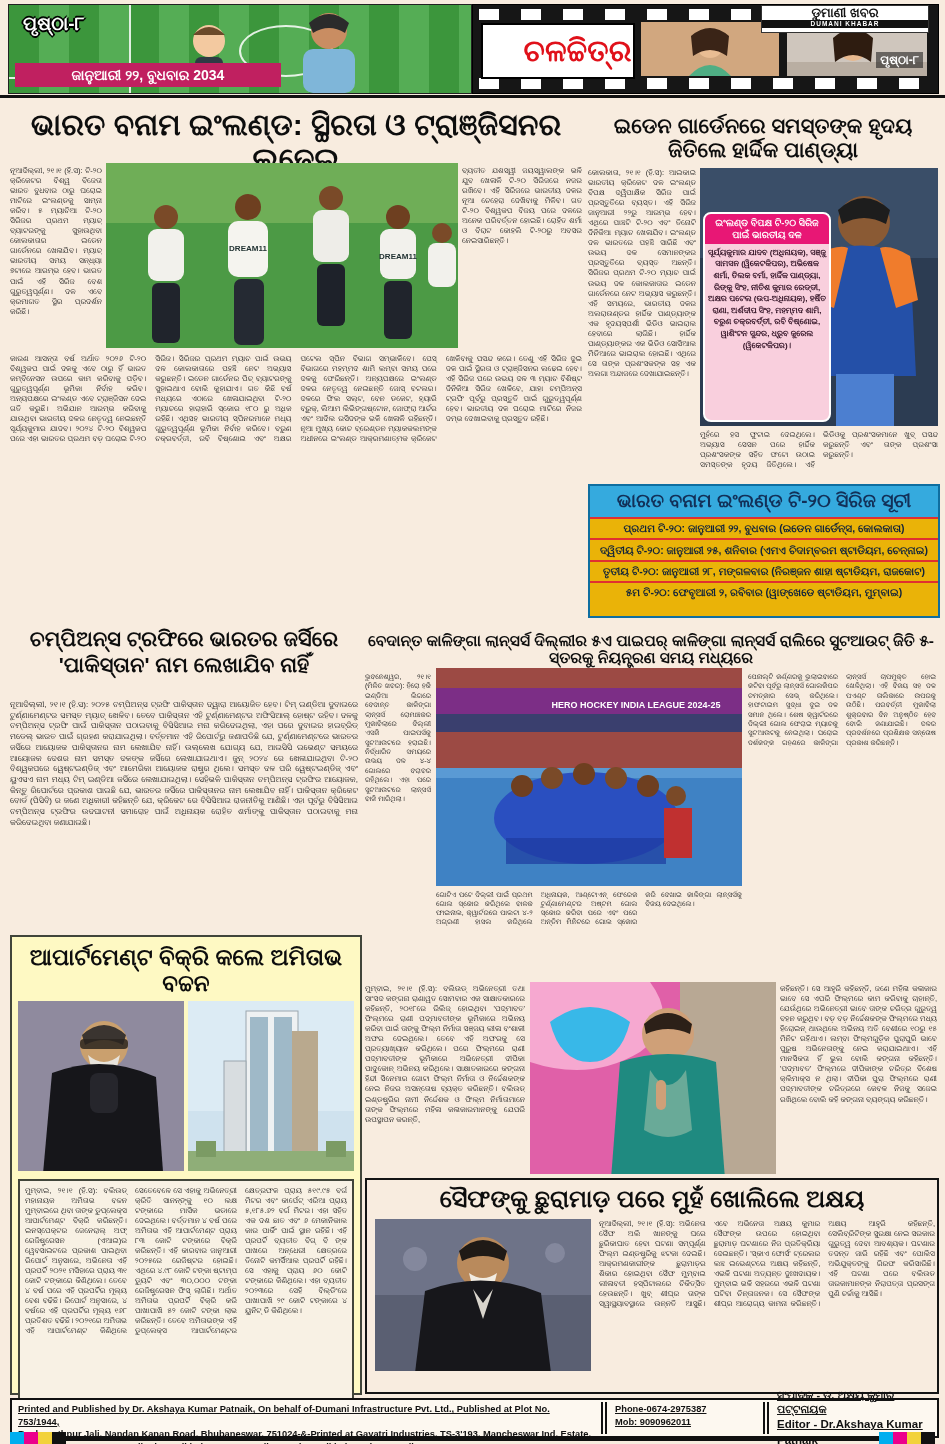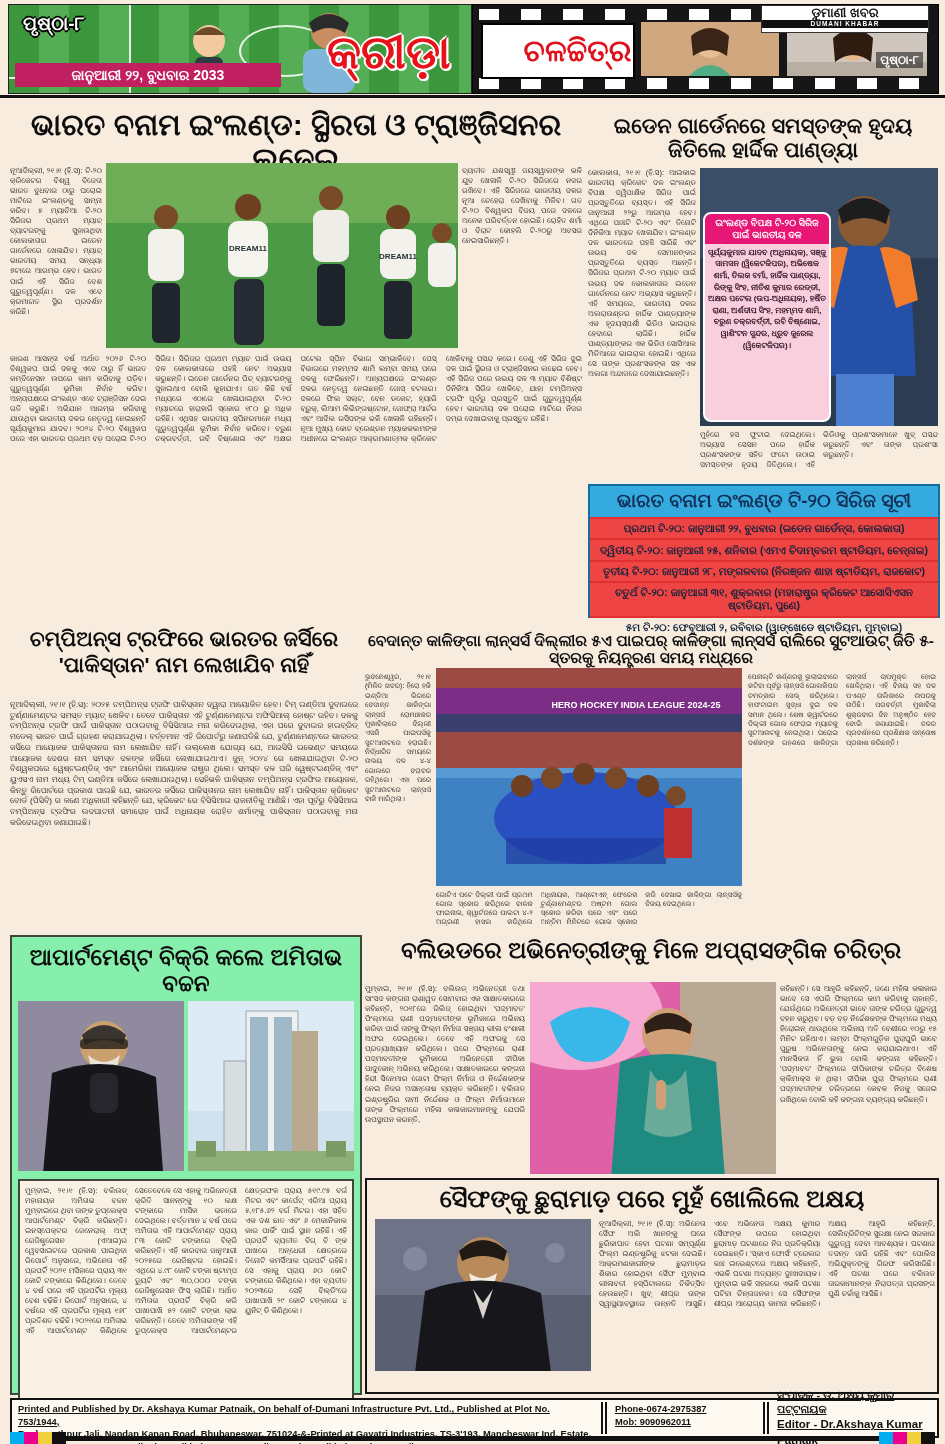--- a/index.html
+++ b/index.html
@@ -25,33 +25,33 @@
   #film-strip{background:#161616;border:1px solid #000;}
   .sprockets{position:absolute;left:6px;right:6px;height:11px;
       background:repeating-linear-gradient(90deg,#fff 0 20px,#161616 20px 42px);}
   #cinema-box{background:#fff;border:2px solid #000;display:flex;align-items:center;justify-content:center;}
   #cinema-word{color:#e0111a;font-weight:bold;font-size:30px;margin-left:39px;}
   #masthead{background:#fff;border:1px solid #333;text-align:center;}
   #masthead-od{font-weight:bold;font-size:13px;color:#111;line-height:1.05;}
   #masthead-en{background:#111;color:#fff;font-size:6.5px;font-weight:bold;letter-spacing:1px;line-height:1.3;}
   #page-label-right{color:#fff;font-weight:bold;font-size:12px;background:rgba(20,20,20,.55);padding:1px 4px;}
   
-  #schedule{border:2px solid #0f6ea0;background:#ef4444;}
+  #schedule{border:2px solid #0f6ea0;background:#eab308;}
   #schedule-title{background:#35aade;color:#123058;font-weight:bold;font-size:19px;text-align:center;
       padding:4px 0 5px;border-bottom:2px solid #e03030;}
   .sched-row{font-size:10.5px;font-weight:bold;text-align:center;color:#10233c;padding:3.2px 4px;
       border-bottom:2px solid #e03030;}
   .sched-row:last-child{border-bottom:none;}
   
   #squad-box{background:#f9cfdd;border:2px solid #fff;border-radius:8px;overflow:hidden;}
   #squad-title{background:#e81775;color:#fff;font-weight:bold;font-size:9.5px;text-align:center;
       padding:3px 2px;line-height:1.25;}
   #squad-list{font-size:8px;font-weight:bold;color:#2e0f22;text-align:center;line-height:1.45;padding:3px 3px;}
   
-  .story-box{border:2px solid #41453a;background:#86efac;}
+  .story-box{border:2px solid #41453a;background:#fef9c3;}
   .inner-box{border:2px solid #41453a;background:#f8f1e4;}
   .black-box{border:2px solid #141414;background:#f8ecdf;}
   
   #footer-box{border:2px solid #111;background:#fdf8f0;display:flex;}
   .f-cell{padding:3px 6px;text-decoration:underline;}
   .f-divider{width:0;border-left:2px solid #111;border-right:2px solid #111;margin:2px 2px;padding-left:2px;}
   .f-line{font-size:9.3px;font-weight:bold;color:#111;line-height:1.35;}
   #footer-bar{background:#111;}
   .reg{width:14px;height:13px;display:inline-block;}
   .cap-strip{font-size:7px;line-height:1.3;text-align:justify;color:#222;}
@@ -71,23 +71,22 @@
         <path d="M24 24 q16 -16 32 0" fill="#6b4a2a"></path>
       <rect x="26" y="46" width="28" height="30" rx="6" fill="#2f3a44"></rect>
     </svg>
     <svg class="abs" width="140" height="88" style="left:250px;top:0;">
       <circle cx="70" cy="26" r="18" fill="#c98d62"></circle>
         <path d="M50 18 q20 -18 40 0 l-4 10 q-16 -10 -32 0 z" fill="#2b2b2b"></path>
       <rect x="44" y="44" width="52" height="44" rx="10" fill="#7fb6d9"></rect>
     </svg>
     <div class="abs" id="page-label-left" style="left:14px;top:8px;">ପୃଷ୍ଠା-୮</div>
     <div class="abs" id="date-strip" style="left:6px;top:58px;width:266px;height:24px;">
-      <span>ଜାନୁଆରୀ ୨୨, ବୁଧବାର 2033</span>
-    </div>
-    <div class="abs" id="sports-word" style="left:318px;top:20px;">କ୍ରୀଡ଼ା</div>
+      <span>ଜାନୁଆରୀ ୨୨, ବୁଧବାର 2034</span>
+    </div>
   </div>
 
   <div class="abs" id="film-strip" style="left:472px;top:4px;width:465px;height:88px;">
     <div class="sprockets" style="top:4px;"></div>
     <div class="sprockets" style="bottom:4px;"></div>
     <div class="abs" id="cinema-box" style="left:8px;top:18px;width:150px;height:52px;">
       <span id="cinema-word">ଚଳଚ୍ଚିତ୍ର</span>
     </div>
     <div class="abs photo" style="left:168px;top:17px;width:138px;height:54px;">
       <svg width="138" height="54">
@@ -180,21 +179,20 @@
     </div>
   </div>
 
   <div class="abs body-text cols2" style="left:700px;top:430px;width:238px;height:50px;overflow:hidden;">ମୁହଁରେ ହସ ଫୁଟାଇ ଦେଇଥିଲେ। ଅଭ୍ୟାସ ସେସନ ପରେ ହାର୍ଦ୍ଦିକ ପ୍ରଶଂସକଙ୍କ ସହିତ ଫଟୋ ଉଠାଇ ସମସ୍ତଙ୍କ ହୃଦୟ ଜିତିଥିଲେ। ଏହି ଭିଡିଓକୁ ପ୍ରଶଂସକମାନେ ଖୁବ୍ ପସନ୍ଦ କରୁଛନ୍ତି ଏବଂ ତାଙ୍କ ପ୍ରଶଂସା କରୁଛନ୍ତି।</div>
 
   <div class="abs" id="schedule" style="left:588px;top:484px;width:348px;height:130px;">
     <div id="schedule-title">ଭାରତ ବନାମ ଇଂଲଣ୍ଡ ଟି-୨୦ ସିରିଜ ସୂଚୀ</div>
     <div class="sched-row">ପ୍ରଥମ ଟି-୨୦: ଜାନୁଆରୀ ୨୨, ବୁଧବାର (ଇଡେନ ଗାର୍ଡେନ୍ସ, କୋଲକାତା)</div>
     <div class="sched-row">ଦ୍ୱିତୀୟ ଟି-୨୦: ଜାନୁଆରୀ ୨୫, ଶନିବାର (ଏମଏ ଚିଦାମ୍ବରମ ଷ୍ଟାଡିୟମ, ଚେନ୍ନାଇ)</div>
     <div class="sched-row">ତୃତୀୟ ଟି-୨୦: ଜାନୁଆରୀ ୨୮, ମଙ୍ଗଳବାର (ନିରଞ୍ଜନ ଶାହା ଷ୍ଟାଡିୟମ, ରାଜକୋଟ)</div>
-    <div class="sched-row">ଚତୁର୍ଥ ଟି-୨୦: ଜାନୁଆରୀ ୩୧, ଶୁକ୍ରବାର (ମହାରାଷ୍ଟ୍ର କ୍ରିକେଟ ଆସୋସିଏସନ ଷ୍ଟାଡିୟମ, ପୁଣେ)</div>
     <div class="sched-row">୫ମ ଟି-୨୦: ଫେବୃଆରୀ ୨, ରବିବାର (ୱାଙ୍ଖେଡେ ଷ୍ଟାଡିୟମ, ମୁମ୍ବାଇ)</div>
   </div>
 
   <div class="abs hl" style="left:10px;top:626px;width:348px;font-size:21px;line-height:1.25;">ଚମ୍ପିଅନ୍ସ ଟ୍ରଫିରେ ଭାରତର ଜର୍ସିରେ 'ପାକିସ୍ତାନ' ନାମ ଲେଖାଯିବ ନାହିଁ</div>
   <div class="abs body-text" style="left:10px;top:700px;width:348px;height:228px;overflow:hidden;font-size:8px;">ନୂଆଦିଲ୍ଲୀ, ୨୧।୧ (ହି.ସ): ୨୦୨୫ ଚମ୍ପିଅନ୍ସ ଟ୍ରଫି ପାକିସ୍ତାନ ଦ୍ୱାରା ଆୟୋଜିତ ହେବ। ଟିମ୍ ଇଣ୍ଡିଆ ଦୁବାଇରେ ଟୁର୍ଣ୍ଣାମେଣ୍ଟର ସମସ୍ତ ମ୍ୟାଚ୍ ଖେଳିବ। ତେବେ ପାକିସ୍ତାନ ଏହି ଟୁର୍ଣ୍ଣାମେଣ୍ଟର ଅଫିସିଆଲ୍ ହୋଷ୍ଟ ରହିବ। ଦଳକୁ ଚମ୍ପିଅନ୍ସ ଟ୍ରଫି ପାଇଁ ପାକିସ୍ତାନ ପଠାଇବାକୁ ବିସିସିଆଇ ମନା କରିଦେଇଥିଲା, ଏହା ପରେ ଦୁବାଇର ହାଇବ୍ରିଡ୍ ମଡେଲ୍ ଭାରତ ପାଇଁ ଗ୍ରହଣ କରାଯାଇଥିଲା। ବର୍ତ୍ତମାନ ଏହି ରିପୋର୍ଟରୁ ଜଣାପଡିଛି ଯେ, ଟୁର୍ଣ୍ଣାମେଣ୍ଟରେ ଭାରତର ଜର୍ସିରେ ଆୟୋଜକ ପାକିସ୍ତାନର ନାମ ଲେଖାଯିବ ନାହିଁ। ଉଲ୍ଲେଖ ଯୋଗ୍ୟ ଯେ, ଆଇସିସି ଇଭେଣ୍ଟ ସମୟରେ ଆୟୋଜକ ଦେଶର ନାମ ସମସ୍ତ ଦଳଙ୍କ ଜର୍ସିରେ ଲେଖାଯାଇଥାଏ। ଜୁନ୍ ୨୦୨୪ ରେ ଖେଳାଯାଇଥିବା ଟି-୨୦ ବିଶ୍ୱକପରେ ୱେଷ୍ଟଇଣ୍ଡିଜ୍ ଏବଂ ଆମେରିକା ଆୟୋଜକ ରାଷ୍ଟ୍ର ଥିଲେ। ସମସ୍ତ ଦଳ ପରି ୱେଷ୍ଟଇଣ୍ଡିଜ୍ ଏବଂ ୟୁଏସଏ ନାମ ମଧ୍ୟ ଟିମ୍ ଇଣ୍ଡିଆ ଜର୍ସିରେ ଲେଖାଯାଇଥିଲା। ସେହିଭଳି ପାକିସ୍ତାନ ଚମ୍ପିଅନ୍ସ ଟ୍ରଫିର ଆୟୋଜକ, କିନ୍ତୁ ରିପୋର୍ଟରେ ପ୍ରକାଶ ପାଇଛି ଯେ, ଭାରତର ଜର୍ସିରେ ପାକିସ୍ତାନର ନାମ ଲେଖାଯିବ ନାହିଁ। ପାକିସ୍ତାନ କ୍ରିକେଟ ବୋର୍ଡ (ପିସିବି) ର ଜଣେ ଅଧିକାରୀ କହିଛନ୍ତି ଯେ, କ୍ରିକେଟ ରେ ବିସିସିଆଇ ରାଜନୀତିକୁ ଆଣିଛି। ଏହା ପୂର୍ବରୁ ବିସିସିଆଇ ଚମ୍ପିଅନ୍ସ ଟ୍ରଫିର ଉଦଘାଟନୀ ସମାରୋହ ପାଇଁ ଅଧିନାୟକ ରୋହିତ ଶର୍ମାଙ୍କୁ ପାକିସ୍ତାନ ପଠାଇବାକୁ ମନା କରିଦେଇଥିବା ଜଣାଯାଇଛି।</div>
 
   <div class="abs hl" style="left:365px;top:632px;width:572px;font-size:15.5px;">ବେଦାନ୍ତ କାଳିଙ୍ଗା ଲାନ୍ସର୍ସ ଦିଲ୍ଲୀର ୫ଏ ପାଇପର୍ କାଳିଙ୍ଗା ଲାନ୍ସର୍ସ ରାଲିରେ ସୁଟଆଉଟ୍ ଜିତି ୫-ସ୍ତରକୁ ନିୟନ୍ତ୍ରଣ ସମୟ ମଧ୍ୟରେ</div>
 
   <div class="abs body-text" style="left:365px;top:672px;width:66px;height:256px;overflow:hidden;font-size:7px;">ଭୁବନେଶ୍ୱର, ୨୧।୧ (ମିଳିତ ଖବର): ହିରୋ ହକି ଇଣ୍ଡିଆ ଲିଗରେ ବେଦାନ୍ତ କାଳିଙ୍ଗା ଲାନ୍ସର୍ସ ରୋମାଞ୍ଚକର ମୁକାବିଲାରେ ଦିଲ୍ଲୀ ଏସଜି ପାଇପର୍ସକୁ ସୁଟଆଉଟରେ ହରାଇଛି। ନିର୍ଦ୍ଧାରିତ ସମୟରେ ଉଭୟ ଦଳ ୪-୪ ଗୋଲରେ ବରାବର ରହିଥିଲେ। ଏହା ପରେ ସୁଟଆଉଟରେ ଲାନ୍ସର୍ସ ବାଜି ମାରିଥିଲା।</div>
 
@@ -256,21 +254,20 @@
           <rect x="8" y="140" width="20" height="16" fill="#7b9b64"></rect>
             <rect x="138" y="140" width="20" height="16" fill="#7b9b64"></rect>
         </svg>
       </div>
     </div>
     <div class="inner-box" style="margin:6px 6px;height:248px;padding:5px;">
       <div class="body-text cols3" style="height:238px;overflow:hidden;">ମୁମ୍ବାଇ, ୨୧।୧ (ହି.ସ): ବଲିଉଡ୍ ମହାନାୟକ ଅମିତାଭ ବଚ୍ଚନ ମୁମ୍ବାଇରେ ଥିବା ତାଙ୍କ ଡୁପ୍ଲେକ୍ସ ଆପାର୍ଟମେଣ୍ଟ ବିକ୍ରି କରିଛନ୍ତି। ଇନସ୍ପେକ୍ଟର ଜେନେରାଲ୍ ଅଫ୍ ରେଜିଷ୍ଟ୍ରେସନ (ଏଆଇ)ର ୱେବସାଇଟରେ ପ୍ରକାଶ ପାଇଥିବା ରିପୋର୍ଟ ଅନୁସାରେ, ଅଭିନେତା ଏହି ପ୍ରପର୍ଟି ୨୦୨୧ ମସିହାରେ ପ୍ରାୟ ୩୧ କୋଟି ଟଙ୍କାରେ କିଣିଥିଲେ। ତେବେ ୪ ବର୍ଷ ପରେ ଏହି ପ୍ରପର୍ଟିର ମୂଲ୍ୟ ବେଶ ବଢିଛି। ରିପୋର୍ଟ ଅନୁସାରେ, ୪ ବର୍ଷରେ ଏହି ପ୍ରପର୍ଟିର ମୂଲ୍ୟ ୧୬୮ ପ୍ରତିଶତ ବଢିଛି। ୨୦୨୧ରେ ଅମିତାଭ ଏହି ଆପାର୍ଟମେଣ୍ଟ କିଣିଥିଲେ ସେତେବେଳେ ସେ ଏହାକୁ ଅଭିନେତ୍ରୀ କ୍ରିତି ସାନନ୍‌ଙ୍କୁ ୧୦ ଲକ୍ଷ ଟଙ୍କାରେ ମାସିକ ଭଡାରେ ଦେଇଥିଲେ। ବର୍ତ୍ତମାନ ୪ ବର୍ଷ ପରେ ଅମିତାଭ ଏହି ଆପାର୍ଟମେଣ୍ଟ ପ୍ରାୟ ୮୩ କୋଟି ଟଙ୍କାରେ ବିକ୍ରି କରିଛନ୍ତି। ଏହି କାରବାର ଜାନୁଆରୀ ୨୦୨୫ରେ ରେଜିଷ୍ଟର ହୋଇଛି। ଏଥିରେ ୪.୯୮ କୋଟି ଟଙ୍କା ଷ୍ଟାମ୍ପ ଡ୍ୟୁଟି ଏବଂ ୩୦,୦୦୦ ଟଙ୍କା ରେଜିଷ୍ଟ୍ରେସନ ଫିସ୍ ଲାଗିଛି। ଅର୍ଥାତ ଅମିତାଭ ପ୍ରପର୍ଟି ବିକ୍ରି କରି ପାଖାପାଖି ୫୨ କୋଟି ଟଙ୍କା ଲାଭ କରିଛନ୍ତି। ତେବେ ଅମିତାଭଙ୍କ ଏହି ଡୁପ୍ଲେକ୍ସ ଆପାର୍ଟମେଣ୍ଟର କ୍ଷେତ୍ରଫଳ ପ୍ରାୟ ୫୧୯.୯୫ ବର୍ଗ ମିଟର ଏବଂ କାର୍ପେଟ୍ ଏରିଆ ପ୍ରାୟ ୫,୧୮୫.୬୨ ବର୍ଗ ମିଟର। ଏହା ସହିତ ଏକ ଦଶ ଛାତ ଏବଂ ୬ ମେକାନିକାଲ କାର ପାର୍କିଂ ପାଇଁ ସ୍ଥାନ ରହିଛି। ଏହି ପ୍ରପର୍ଟି ବ୍ୟତୀତ ବିଗ୍ ବି ଙ୍କ ପାଖରେ ଅନ୍ଧେରୀ କ୍ଷେତ୍ରରେ ତିନୋଟି କମର୍ସିଆଲ ପ୍ରପର୍ଟି ରହିଛି। ସେ ଏହାକୁ ପ୍ରାୟ ୬୦ କୋଟି ଟଙ୍କାରେ କିଣିଥିଲେ। ଏହା ବ୍ୟତୀତ ୨୦୨୩ରେ ସେହି ବିଲ୍ଡିଂରେ ପାଖାପାଖି ୨୯ କୋଟି ଟଙ୍କାରେ ୪ ୟୁନିଟ୍ ଡି କିଣିଥିଲେ।</div>
     </div>
   </div>
 
-  <div class="abs hl" style="left:365px;top:938px;width:572px;font-size:23px;">ବଲିଉଡରେ ଅଭିନେତ୍ରୀଙ୍କୁ ମିଳେ ଅପ୍ରାସଙ୍ଗିକ ଚରିତ୍ର</div>
 
   <div class="abs body-text" style="left:365px;top:984px;width:160px;height:190px;overflow:hidden;">ମୁମ୍ବାଇ, ୨୧।୧ (ହି.ସ): ବଲିଉଡ୍ ଅଭିନେତ୍ରୀ ତଥା ସାଂସଦ କଙ୍ଗନା ରାଣାୱତ ସୋମବାର ଏକ ସାକ୍ଷାତକାରରେ କହିଛନ୍ତି, ୨୦୧୮ରେ ରିଲିଜ୍ ହୋଇଥିବା 'ପଦ୍ମାବତ' ଫିଲ୍ମରେ ରାଣୀ ପଦ୍ମାବତୀଙ୍କ ଭୂମିକାରେ ଅଭିନୟ କରିବା ପାଇଁ ତାଙ୍କୁ ଫିଲ୍ମ ନିର୍ମାତା ସଞ୍ଜୟ ଲୀଳା ବଂଶାଳୀ ଅଫର ଦେଇଥିଲେ। ତେବେ ଏହି ଅଫରକୁ ସେ ପ୍ରତ୍ୟାଖ୍ୟାନ କରିଥିଲେ। ପରେ ଫିଲ୍ମରେ ରାଣୀ ପଦ୍ମାବତୀଙ୍କ ଭୂମିକାରେ ଅଭିନେତ୍ରୀ ଦୀପିକା ପାଦୁକୋନ୍ ଅଭିନୟ କରିଥିଲେ। ସାକ୍ଷାତକାରରେ କଙ୍ଗନା ହିନ୍ଦୀ ସିନେମାର ଗୋଟା ଫିଲ୍ମ ନିର୍ମାତା ଓ ନିର୍ଦ୍ଦେଶକଙ୍କ ନେଇ ନିଜର ଅସନ୍ତୋଷ ବ୍ୟକ୍ତ କରିଛନ୍ତି। ବଲିଉଡ୍ ଇଣ୍ଡଷ୍ଟ୍ରିର ନାମୀ ନିର୍ଦ୍ଦେଶକ ଓ ଫିଲ୍ମ ନିର୍ମାତାମାନେ ତାଙ୍କ ଫିଲ୍ମରେ ମହିଳା କଳାକାରମାନଙ୍କୁ ଯେପରି ଉପସ୍ଥାପନ କରନ୍ତି,</div>
 
   <div class="abs photo" style="left:530px;top:982px;width:246px;height:192px;">
     <svg width="246" height="192" viewBox="0 0 246 192">
       <rect width="246" height="192" fill="#e060a8"></rect>
       <path d="M0 0 h120 q30 40 -10 70 q-50 30 -110 10 z" fill="#f6a8d0"></path>
       <path d="M20 40 q40 -30 80 0 q-10 40 -40 40 q-30 0 -40 -40z" fill="#38b8e8"></path>
       <rect x="150" y="0" width="96" height="192" fill="#b8a894"></rect>
       <g transform="translate(80,18)">

